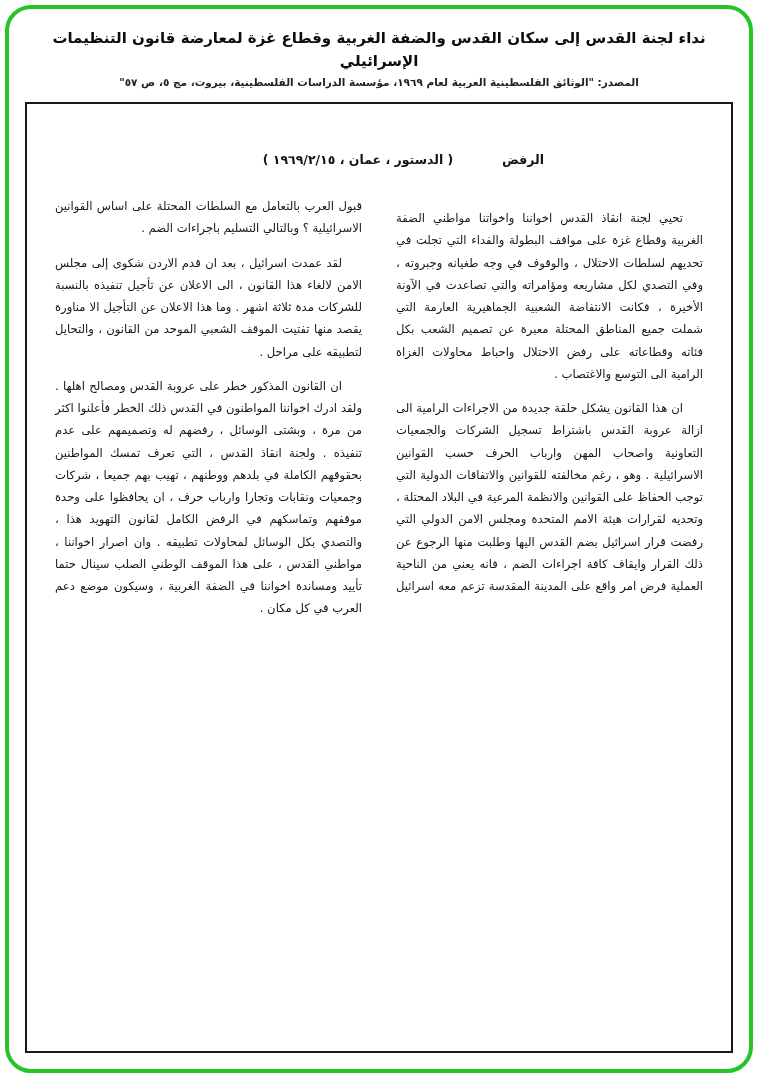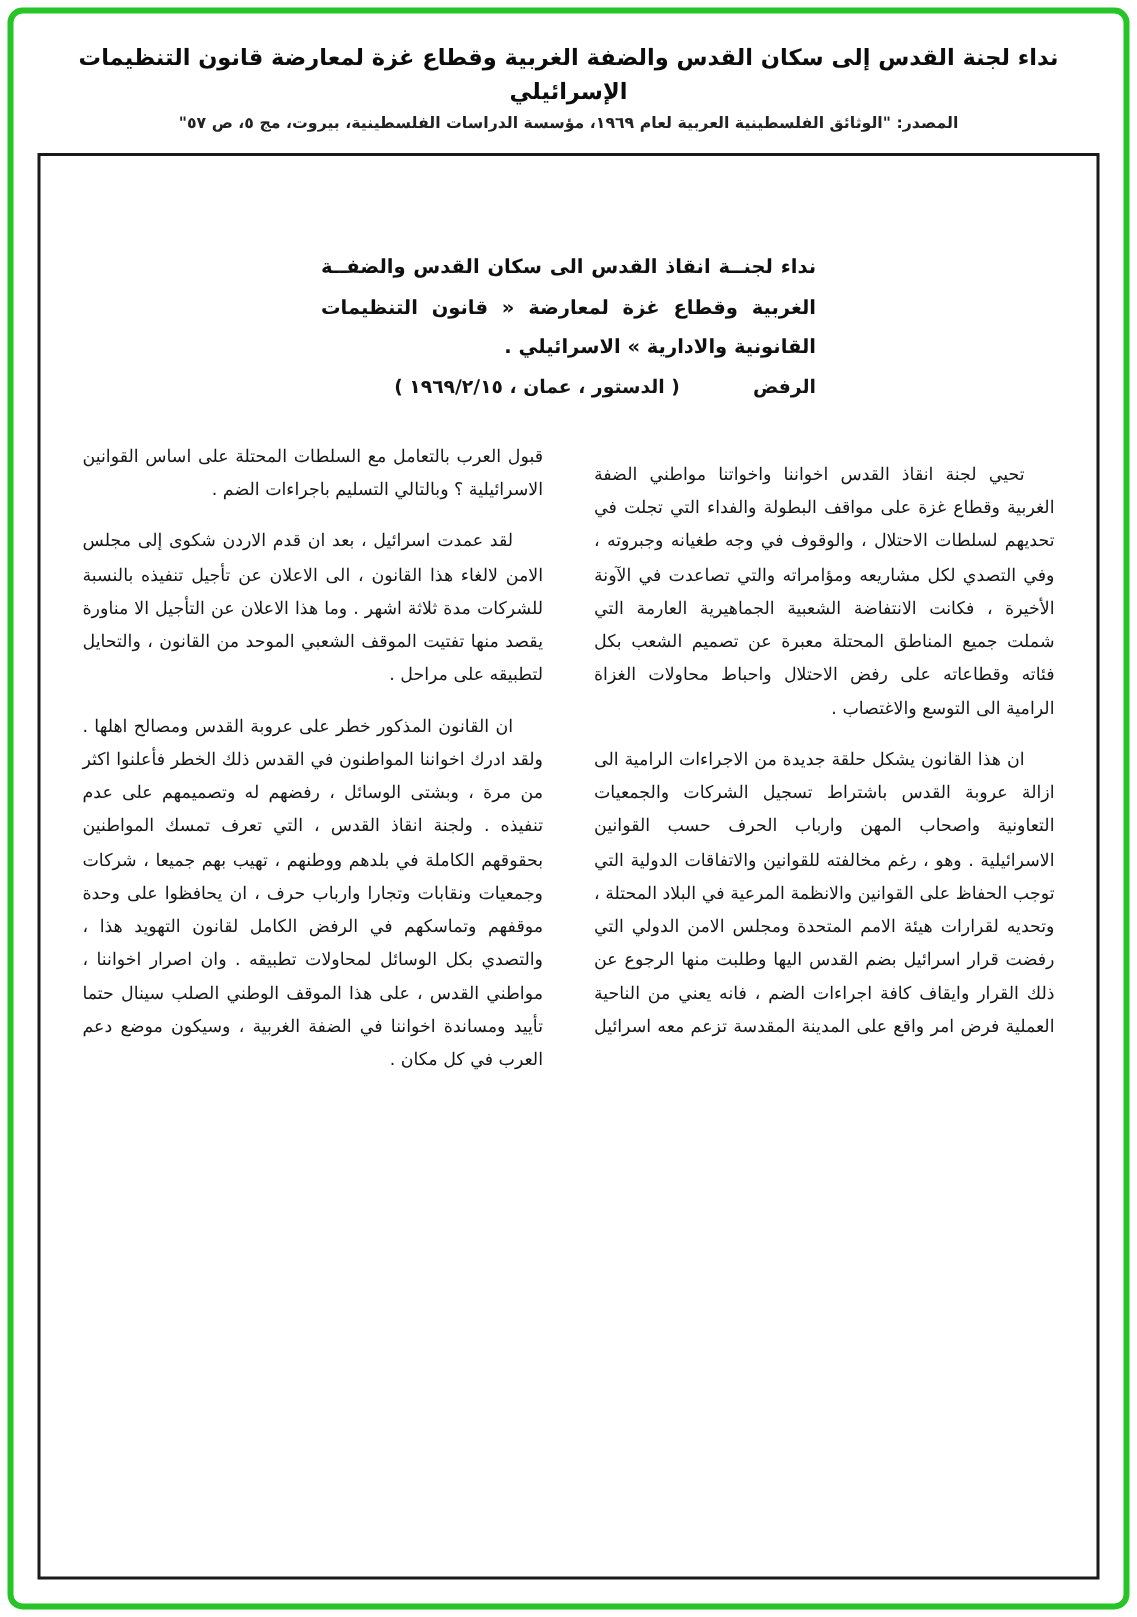--- a/index.html
+++ b/index.html
@@ -9,21 +9,21 @@
     height: 1078px;
     position: relative;
     font-family: "DejaVu Sans", sans-serif;
     color: #141414;
     direction: rtl;
   }
   .page-frame {
     position: absolute;
     inset: 5px;
     border: 4px solid #27c427;
-    border-radius: 10px;
+    border-radius: 26px;
     background: #ffffff;
     padding: 14px 12px 12px;
     display: flex;
     flex-direction: column;
   }
   .doc-title {
     text-align: center;
     font-weight: bold;
     font-size: 15px;
     line-height: 1.5;
@@ -87,21 +87,20 @@
 <body>
 
 <div class="page-frame">
 
   <div class="doc-title">نداء لجنة القدس إلى سكان القدس والضفة الغربية وقطاع غزة لمعارضة قانون التنظيمات الإسرائيلي</div>
 
   <div class="doc-source">المصدر: "الوثائق الفلسطينية العربية لعام ١٩٦٩، مؤسسة الدراسات الفلسطينية، بيروت، مج ٥، ص ٥٧"</div>
 
   <div class="scan-box">
 
-    <div class="scan-heading">نداء لجنــة انقاذ القدس الى سكان القدس والضفــة الغربية وقطاع غزة لمعارضة « قانون التنظيمات القانونية والادارية » الاسرائيلي .</div>
 
     <div class="dateline">
       <span class="city">الرفض</span>
       <span class="ref">( الدستور ، عمان ، ١٩٦٩/٢/١٥ )</span>
     </div>
 
     <div class="columns">
       <p>تحيي لجنة انقاذ القدس اخواننا واخواتنا مواطني الضفة الغربية وقطاع غزة على مواقف البطولة والفداء التي تجلت في تحديهم لسلطات الاحتلال ، والوقوف في وجه طغيانه وجبروته ، وفي التصدي لكل مشاريعه ومؤامراته والتي تصاعدت في الآونة الأخيرة ، فكانت الانتفاضة الشعبية الجماهيرية العارمة التي شملت جميع المناطق المحتلة معبرة عن تصميم الشعب بكل فئاته وقطاعاته على رفض الاحتلال واحباط محاولات الغزاة الرامية الى التوسع والاغتصاب .</p>
       <p>ان هذا القانون يشكل حلقة جديدة من الاجراءات الرامية الى ازالة عروبة القدس باشتراط تسجيل الشركات والجمعيات التعاونية واصحاب المهن وارباب الحرف حسب القوانين الاسرائيلية . وهو ، رغم مخالفته للقوانين والاتفاقات الدولية التي توجب الحفاظ على القوانين والانظمة المرعية في البلاد المحتلة ، وتحديه لقرارات هيئة الامم المتحدة ومجلس الامن الدولي التي رفضت قرار اسرائيل بضم القدس اليها وطلبت منها الرجوع عن ذلك القرار وايقاف كافة اجراءات الضم ، فانه يعني من الناحية العملية فرض امر واقع على المدينة المقدسة تزعم معه اسرائيل قبول العرب بالتعامل مع السلطات المحتلة على اساس القوانين الاسرائيلية ؟ وبالتالي التسليم باجراءات الضم .</p>
       <p>لقد عمدت اسرائيل ، بعد ان قدم الاردن شكوى إلى مجلس الامن لالغاء هذا القانون ، الى الاعلان عن تأجيل تنفيذه بالنسبة للشركات مدة ثلاثة اشهر . وما هذا الاعلان عن التأجيل الا مناورة يقصد منها تفتيت الموقف الشعبي الموحد من القانون ، والتحايل لتطبيقه على مراحل .</p>

